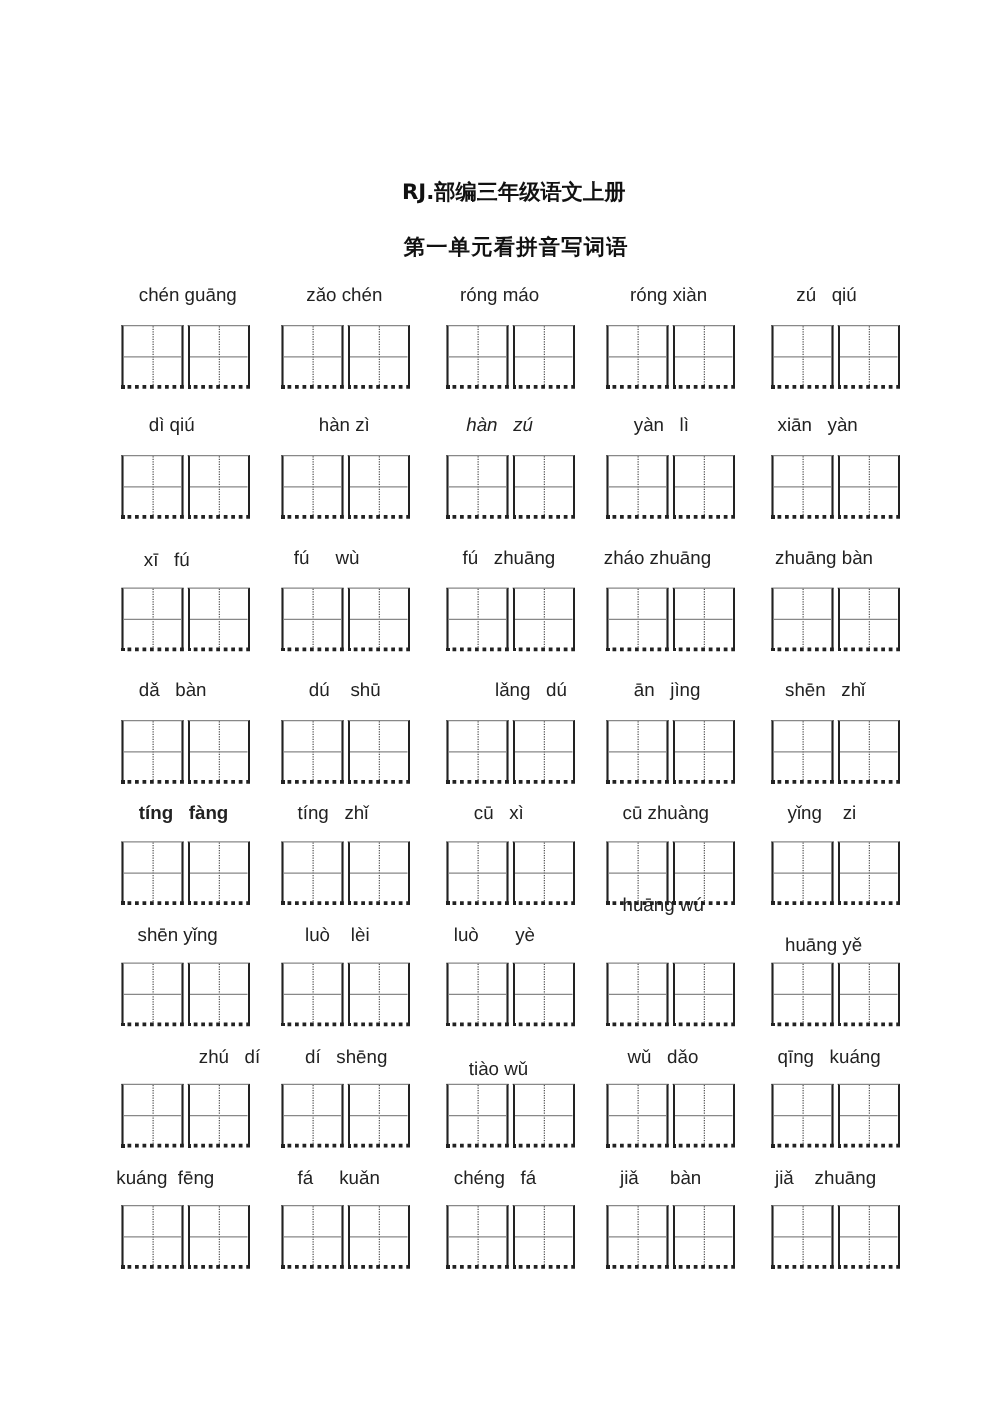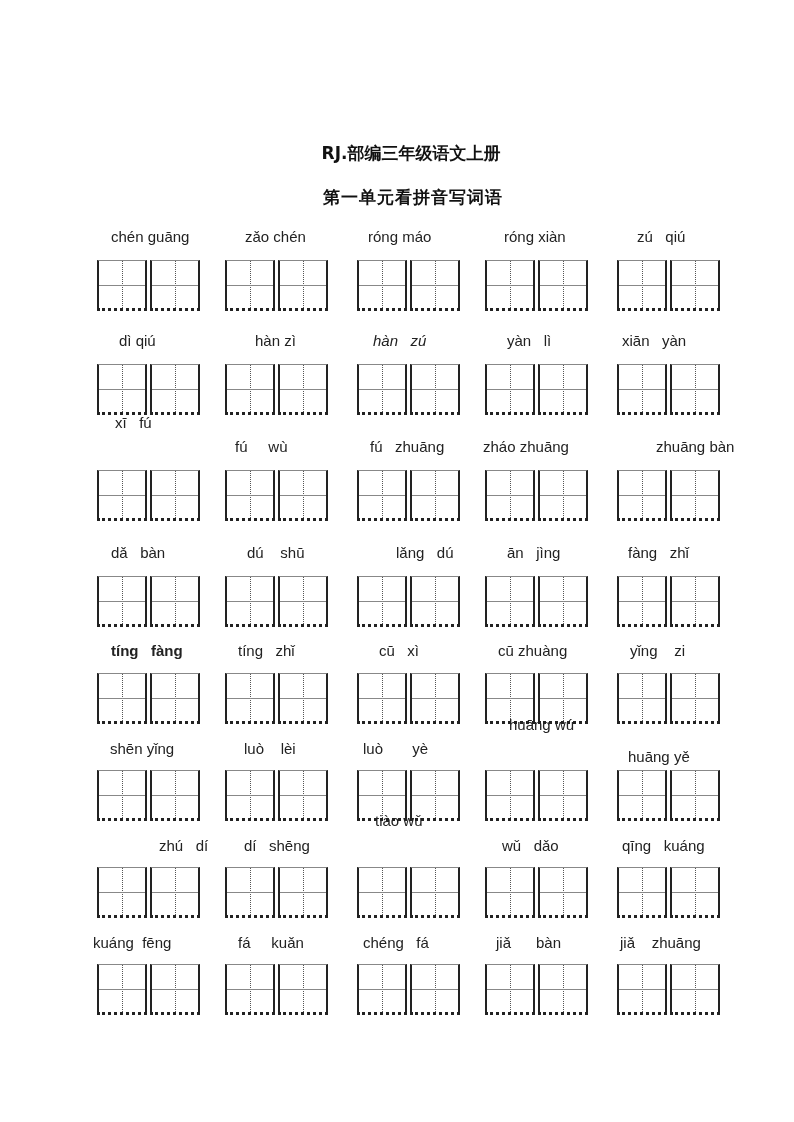--- a/index.html
+++ b/index.html
@@ -127,21 +127,21 @@
     <div class="group" style="left: 617px; top: 364px;">
       <div class="box">
         <span class="v"></span>
         <span class="h"></span>
       </div>
       <div class="box">
         <span class="v"></span>
         <span class="h"></span>
       </div>
     </div>
-    <div class="pinyin" style="left: 115px; top: 414px;">xī   fú</div>
+    <div class="pinyin" style="left: 115px; top: 440px;">xī   fú</div>
     <div class="group" style="left: 97px; top: 470px;">
       <div class="box">
         <span class="v"></span>
         <span class="h"></span>
       </div>
       <div class="box">
         <span class="v"></span>
         <span class="h"></span>
       </div>
     </div>
@@ -171,21 +171,21 @@
     <div class="group" style="left: 485px; top: 470px;">
       <div class="box">
         <span class="v"></span>
         <span class="h"></span>
       </div>
       <div class="box">
         <span class="v"></span>
         <span class="h"></span>
       </div>
     </div>
-    <div class="pinyin" style="left: 656px; top: 438px;">zhuāng bàn</div>
+    <div class="pinyin" style="left: 620px; top: 438px;">zhuāng bàn</div>
     <div class="group" style="left: 617px; top: 470px;">
       <div class="box">
         <span class="v"></span>
         <span class="h"></span>
       </div>
       <div class="box">
         <span class="v"></span>
         <span class="h"></span>
       </div>
     </div>
@@ -226,21 +226,21 @@
     <div class="group" style="left: 485px; top: 576px;">
       <div class="box">
         <span class="v"></span>
         <span class="h"></span>
       </div>
       <div class="box">
         <span class="v"></span>
         <span class="h"></span>
       </div>
     </div>
-    <div class="pinyin" style="left: 628px; top: 544px;">fàng   zhǐ</div>
+    <div class="pinyin" style="left: 628px; top: 544px;">shēn   zhǐ</div>
     <div class="group" style="left: 617px; top: 576px;">
       <div class="box">
         <span class="v"></span>
         <span class="h"></span>
       </div>
       <div class="box">
         <span class="v"></span>
         <span class="h"></span>
       </div>
     </div>
@@ -325,21 +325,21 @@
     <div class="group" style="left: 357px; top: 770px;">
       <div class="box">
         <span class="v"></span>
         <span class="h"></span>
       </div>
       <div class="box">
         <span class="v"></span>
         <span class="h"></span>
       </div>
     </div>
-    <div class="pinyin" style="left: 498px; top: 716px; margin-left: 11px;">huāng wú</div>
+    <div class="pinyin" style="left: 498px; top: 716px;">huāng wú</div>
     <div class="group" style="left: 485px; top: 770px;">
       <div class="box">
         <span class="v"></span>
         <span class="h"></span>
       </div>
       <div class="box">
         <span class="v"></span>
         <span class="h"></span>
       </div>
     </div>
@@ -369,21 +369,21 @@
     <div class="group" style="left: 225px; top: 867px;">
       <div class="box">
         <span class="v"></span>
         <span class="h"></span>
       </div>
       <div class="box">
         <span class="v"></span>
         <span class="h"></span>
       </div>
     </div>
-    <div class="pinyin" style="left: 375px; top: 812px;">tiào wǔ</div>
+    <div class="pinyin" style="left: 375px; top: 847px;">tiào wǔ</div>
     <div class="group" style="left: 357px; top: 867px;">
       <div class="box">
         <span class="v"></span>
         <span class="h"></span>
       </div>
       <div class="box">
         <span class="v"></span>
         <span class="h"></span>
       </div>
     </div>

